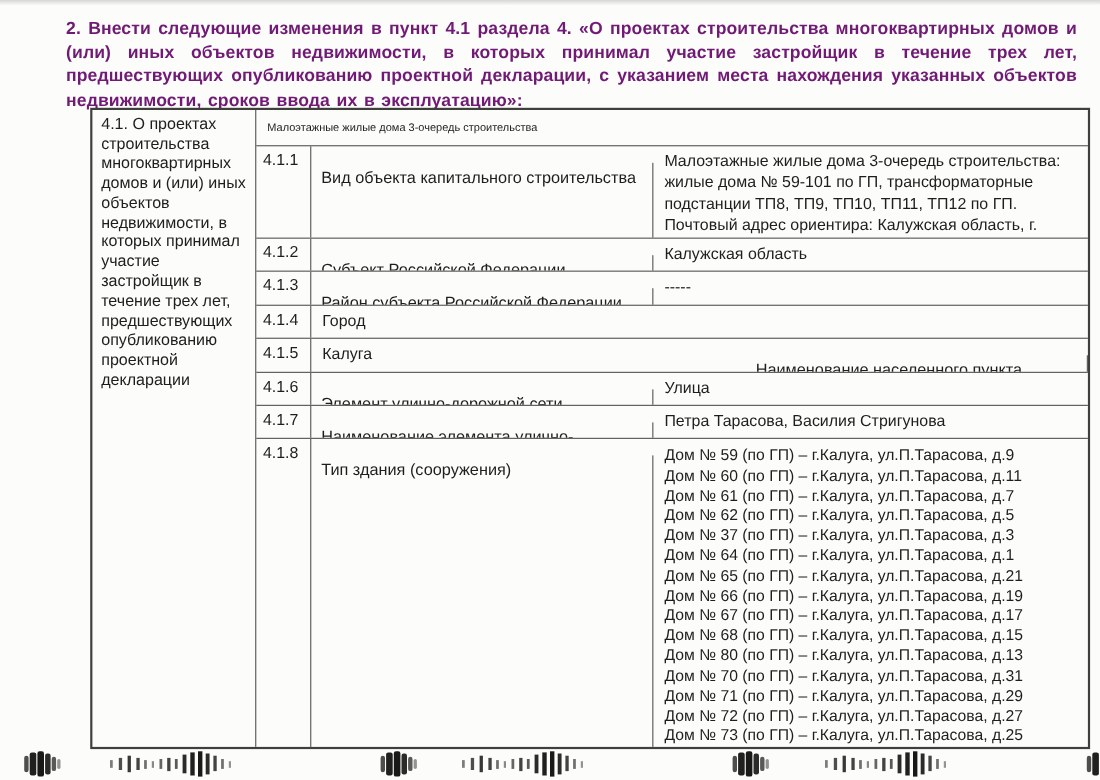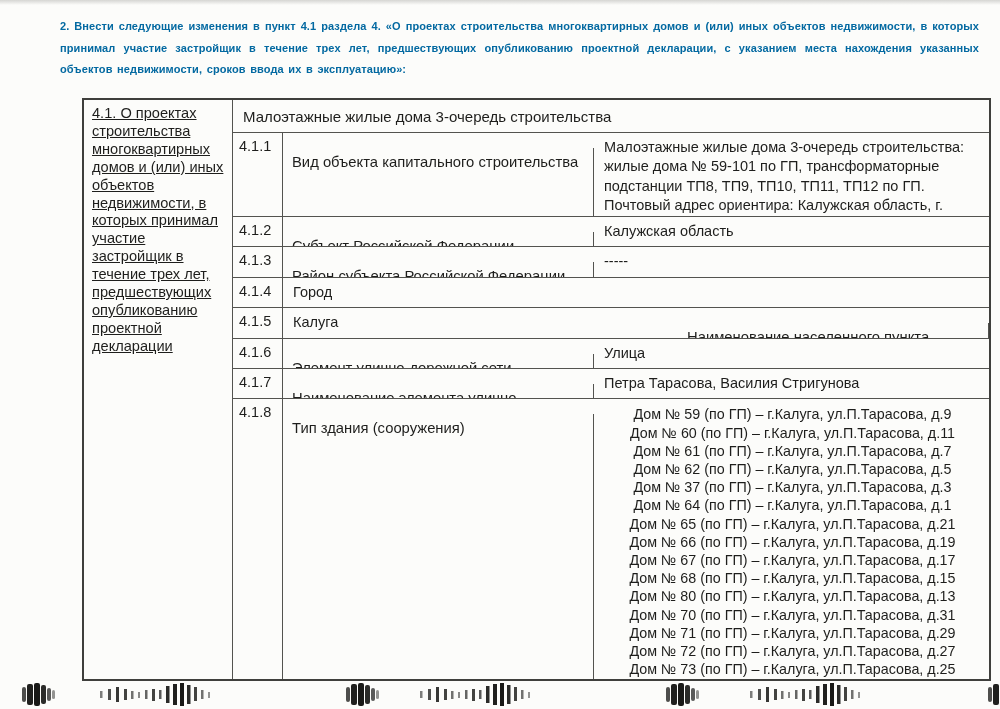--- a/index.html
+++ b/index.html
@@ -14,51 +14,50 @@
     color: #1e1e1c;
     -webkit-font-smoothing: antialiased;
   }
   .scan-top {
     position: absolute; top: 0; left: 0; right: 0; height: 5px;
     background: linear-gradient(180deg, rgba(125,125,120,0.30), rgba(125,125,120,0));
   }
   .intro {
     position: absolute;
     left: 60px; top: 16px; width: 919px;
-    font-size: 11px;
+    font-size: 16px;
     font-weight: 700;
     line-height: 21.6px;
     text-align: justify;
     word-spacing: 1.4px;
     letter-spacing: 0.1px;
-    color: #0369a1;
+    color: #701a75;
   }
   .doc-table {
     position: absolute;
     left: 82px; top: 98px;
     width: 909px; height: 583px;
     border: 2px solid #3f3f3c;
     display: flex;
     background: transparent;
   }
   .section-cell {
     flex: 0 0 149px;
     border-right: 1.7px solid #53534f;
     padding: 5px 5px 0 8px;
     font-size: 14.6px;
     line-height: 17.9px;
-    text-decoration: underline;
   }
   .right-col { flex: 1; display: flex; flex-direction: column; min-width: 0; }
   .group-header {
     flex: 0 0 33px;
     border-bottom: 1.7px solid #53534f;
     display: flex; align-items: center;
     padding: 0 10px;
-    font-size: 15px;
+    font-size: 10px;
   }
   .trow { display: flex; border-bottom: 1.7px solid #53534f; min-height: 0; }
   .trow.r8 { flex: 1; border-bottom: none; }
   .trow.r1 { flex: 0 0 84px; }
   .trow.rs { flex: 0 0 30.4px; }
   .cell { overflow: hidden; }
   .cell.num {
     flex: 0 0 50px;
     border-right: 1.7px solid #53534f;
     padding: 5px 16px 0 6px;
@@ -71,21 +70,21 @@
     font-size: 14.8px;
     line-height: 18px;
     margin-top: 15px;
   }
   .cell.value {
     flex: 1;
     padding: 5px 8px 0 10px;
     font-size: 14.5px;
     line-height: 19.4px;
   }
-  .r8 .cell.value { padding-top: 6px; text-align: center; }
+  .r8 .cell.value { padding-top: 6px; }
   .vline { font-size: 14.3px; line-height: 18.2px; white-space: nowrap; }
   .scan-marks { position: absolute; left: 0; bottom: 0; width: 1000px; height: 28px; }
   .scan-marks rect { fill: #141412; }
 </style>
 </head>
 <body>
 
 <div class="scan-top"></div>
 
 <p class="intro">2. Внести следующие изменения в пункт 4.1 раздела 4. «О проектах строительства многоквартирных домов и (или) иных объектов недвижимости, в которых принимал участие застройщик в течение трех лет, предшествующих опубликованию проектной декларации, с указанием места нахождения указанных объектов недвижимости, сроков ввода их в эксплуатацию»:</p>

